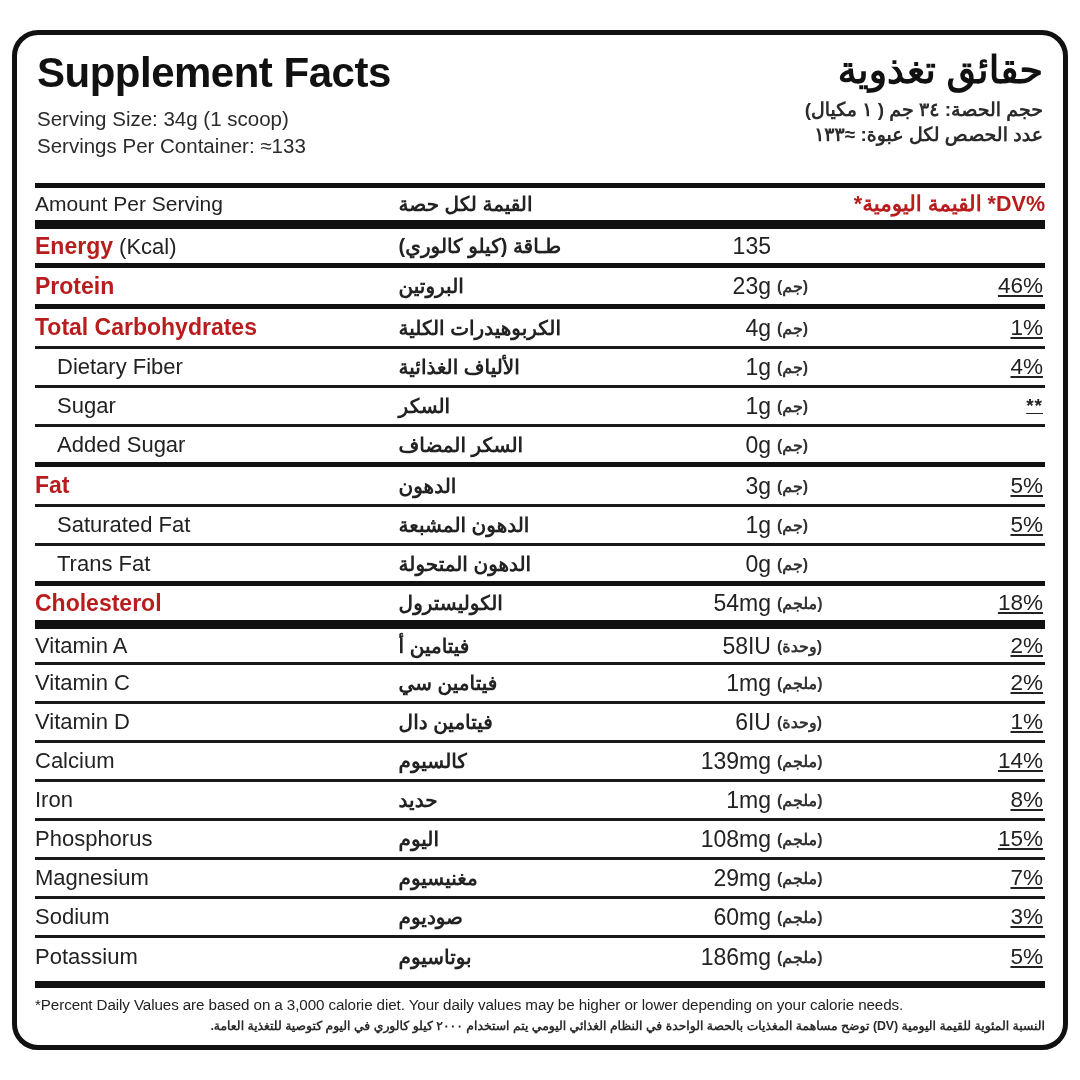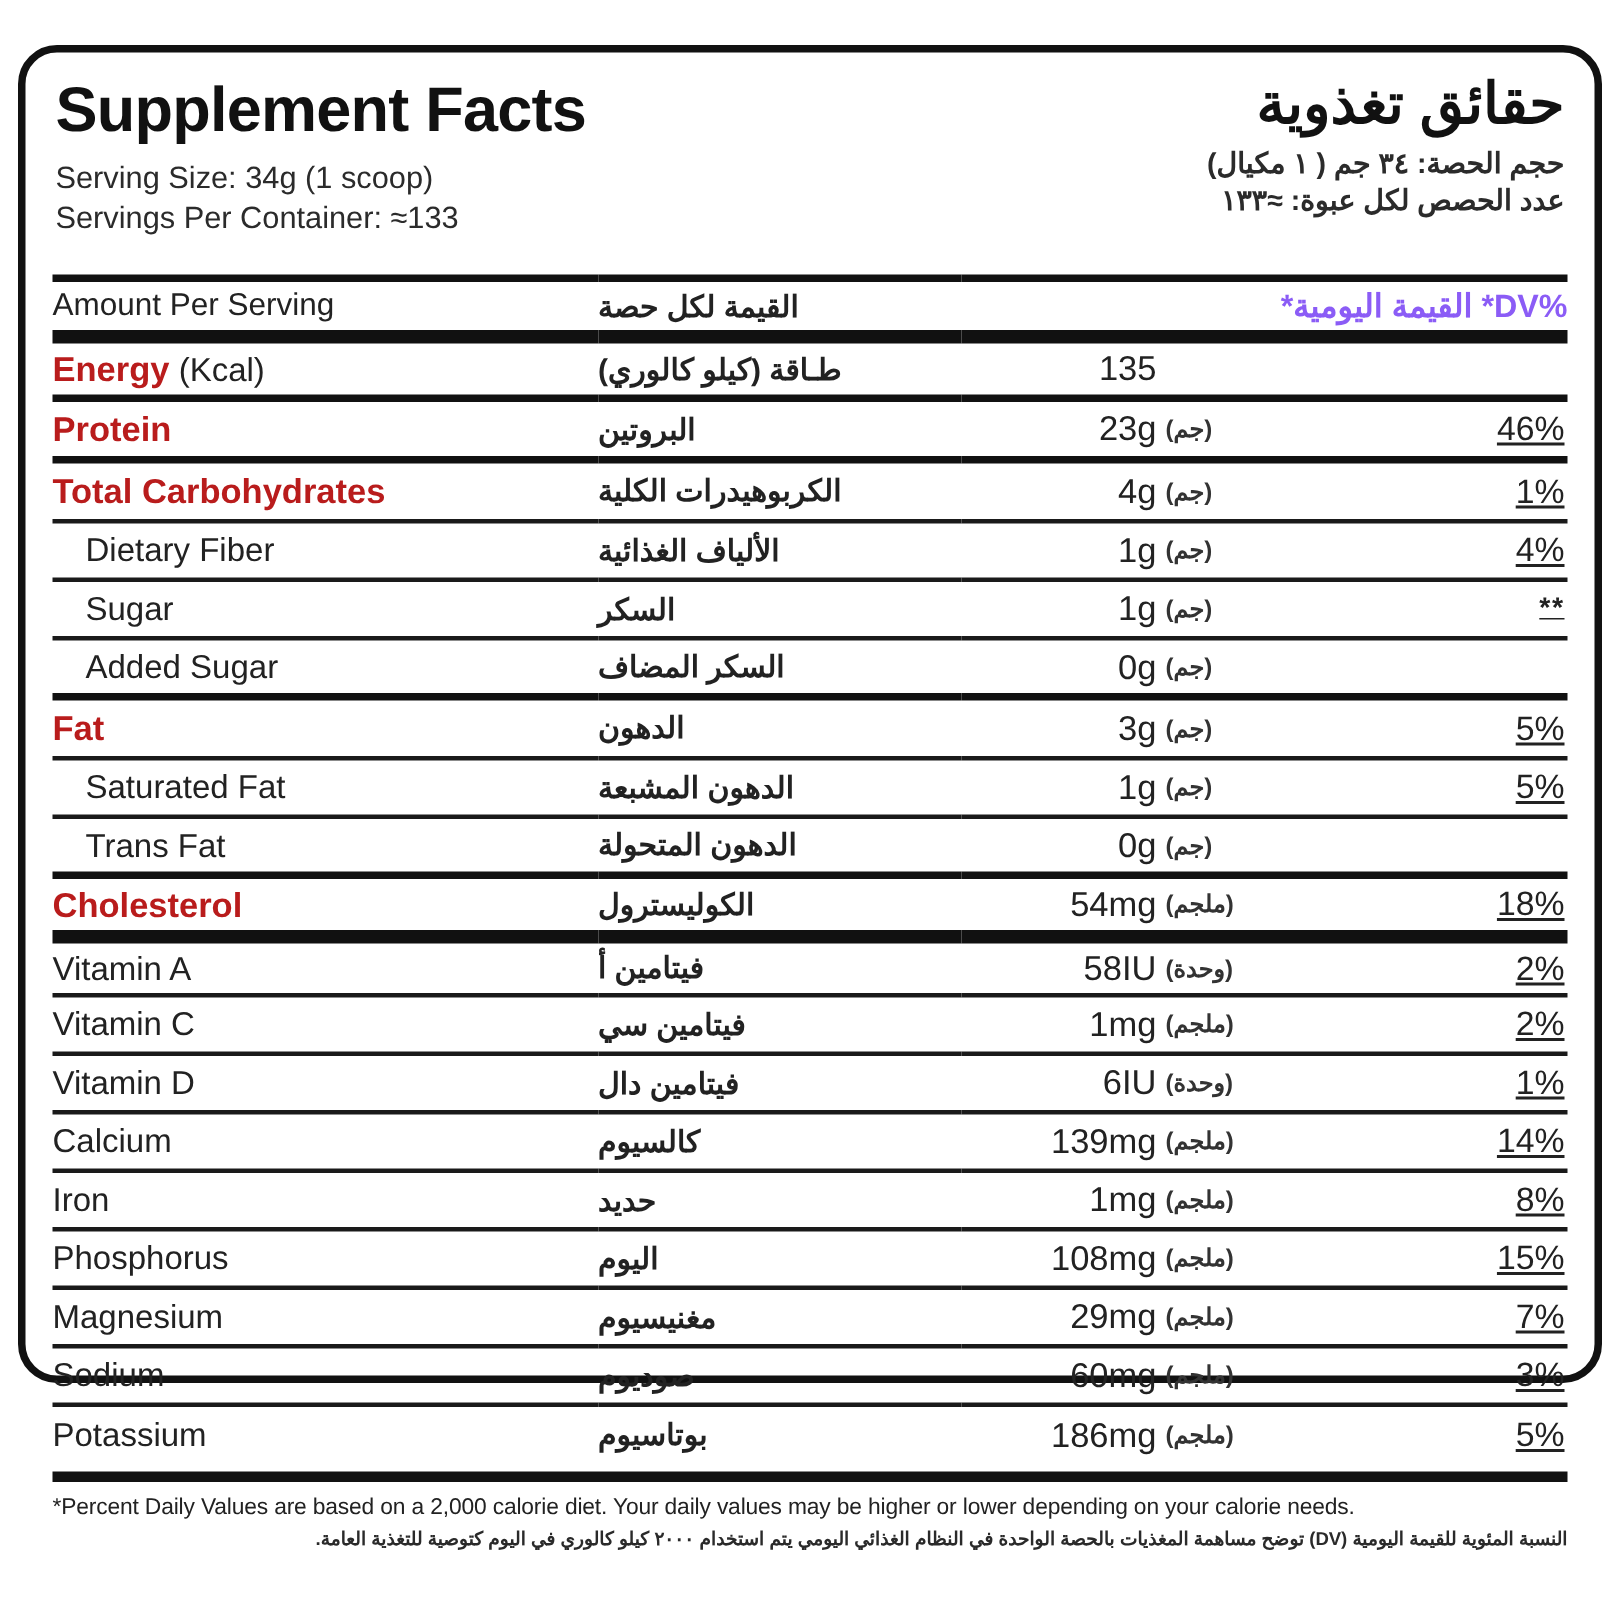--- a/index.html
+++ b/index.html
@@ -13,21 +13,21 @@
     font-family: "Liberation Sans", sans-serif;
     color: #1a1a1a;
     overflow: hidden;
   }
 
   .panel {
     position: absolute;
     left: 12px;
     top: 30px;
     width: 1056px;
-    height: 892px;
+    height: 1020px;
     box-sizing: border-box;
     border: 5px solid #111111;
     border-radius: 26px;
     background: #ffffff;
     padding: 0;
   }
 
   .inner {
     position: absolute;
     left: 18px;
@@ -163,21 +163,21 @@
   }
   .dv.stars {
     font-size: 19px;
     font-weight: bold;
     letter-spacing: 1px;
   }
 
   
   .hdr-en  { font-size: 21px; color: #222; }
   .hdr-ar  { font-size: 20px; font-weight: bold; color: #222; }
-  .hdr-dv  { font-size: 21.5px; font-weight: bold; color: #8b5cf6; direction: rtl; text-align: right; white-space: nowrap;}
+  .hdr-dv  { font-size: 21.5px; font-weight: bold; color: #b91c1c; direction: rtl; text-align: right; white-space: nowrap;}
 
   
   .foot {
     margin-top: 5px;
     padding-top: 7px;
   }
   .foot-en {
     font-size: 15.2px;
     color: #222;
     line-height: 1.35;
@@ -444,18 +444,18 @@
                 <span class="amt-num">186mg</span>
                 <span class="amt-unit">(ملجم)</span>
               </span>
             </td>
             <td class="sep-thin c-dv"><span class="dv">5%</span></td>
           </tr>
         </tbody>
     </table>
 
     <div class="foot" id="foot" style="border-top: 7px solid rgb(17, 17, 17);">
-      <div class="foot-en">*Percent Daily Values are based on a 2,000 calorie diet. Your daily values may be higher or lower depending on your calorie needs.</div>
+      <div class="foot-en">*Percent Daily Values are based on a 3,000 calorie diet. Your daily values may be higher or lower depending on your calorie needs.</div>
       <div class="foot-ar">النسبة المئوية للقيمة اليومية (DV) توضح مساهمة المغذيات بالحصة الواحدة في النظام الغذائي اليومي يتم استخدام ٢٠٠٠ كيلو كالوري في اليوم كتوصية للتغذية العامة.</div>
     </div>
 
   </div>
 </div>
 
 </body></html>

